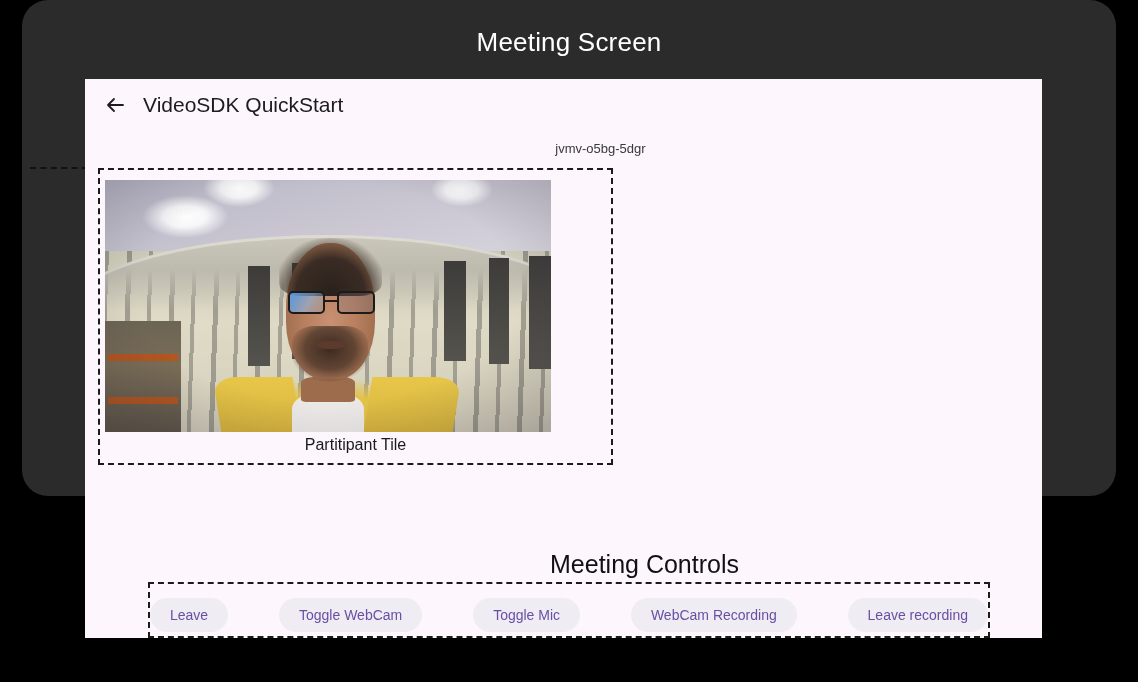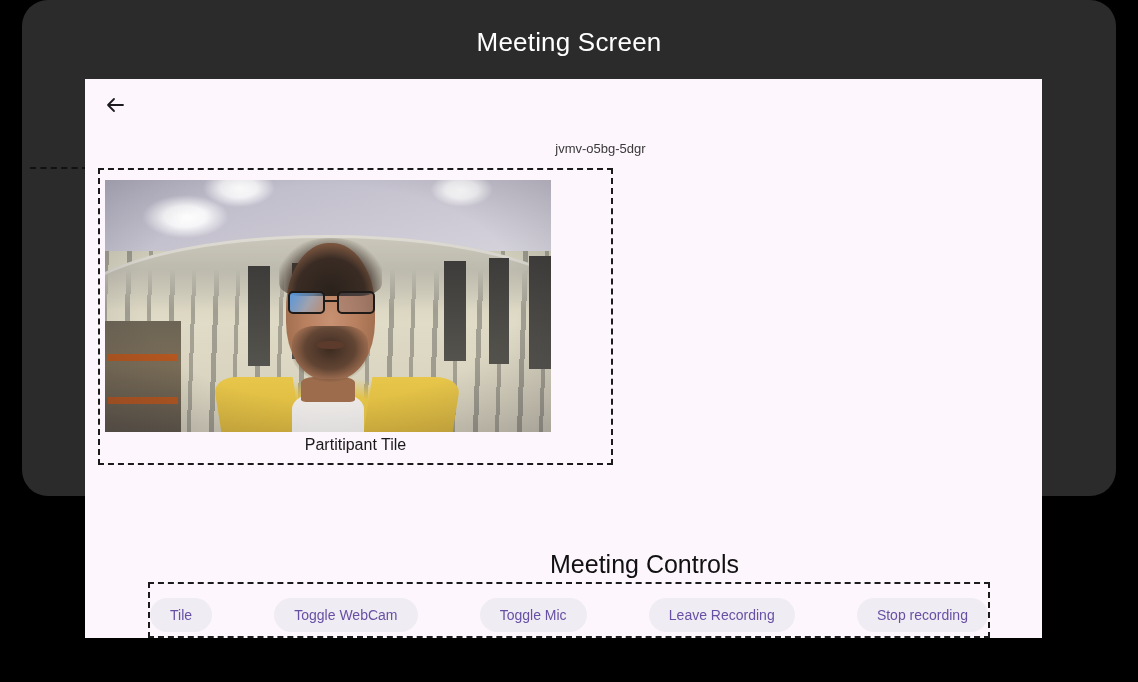--- a/index.html
+++ b/index.html
@@ -311,20 +311,21 @@
     <div class="dash-overhang"></div>
 
     <div class="phone-card">
 
       <div class="app-bar">
         <div class="back-arrow">
           <svg width="24" height="24" viewBox="0 0 24 24" aria-hidden="true">
             <path d="M20 12H5M5 12l6-6M5 12l6 6" fill="none" stroke="#1c1b1f" stroke-width="1.8" stroke-linecap="round" stroke-linejoin="round"></path>
           </svg>
         </div>
+        <div class="app-bar-title">VideoSDK QuickStart</div>
       </div>
 
       <div class="meeting-id">
         <span>jvmv-o5bg-5dgr</span>
       </div>
 
       <div class="tile-wrap">
         <div class="v-ceiling"></div>
         <div class="v-wall"></div>
         <div class="v-wall-curve"></div>
@@ -355,22 +356,22 @@
 
       <div class="tile-caption">Partitipant Tile</div>
 
       <div class="controls-heading">
         <span>Meeting Controls</span>
       </div>
 
       <div class="dash-box dash-controls"></div>
 
       <div class="controls-row">
-        <button class="ctrl-btn">Tile</button>
+        <button class="ctrl-btn">Leave</button>
         <button class="ctrl-btn">Toggle WebCam</button>
         <button class="ctrl-btn">Toggle Mic</button>
-        <button class="ctrl-btn">Leave Recording</button>
-        <button class="ctrl-btn">Stop recording</button>
+        <button class="ctrl-btn">WebCam Recording</button>
+        <button class="ctrl-btn">Leave recording</button>
       </div>
 
     </div>
   </div>
 </div>
 
 </body></html>

